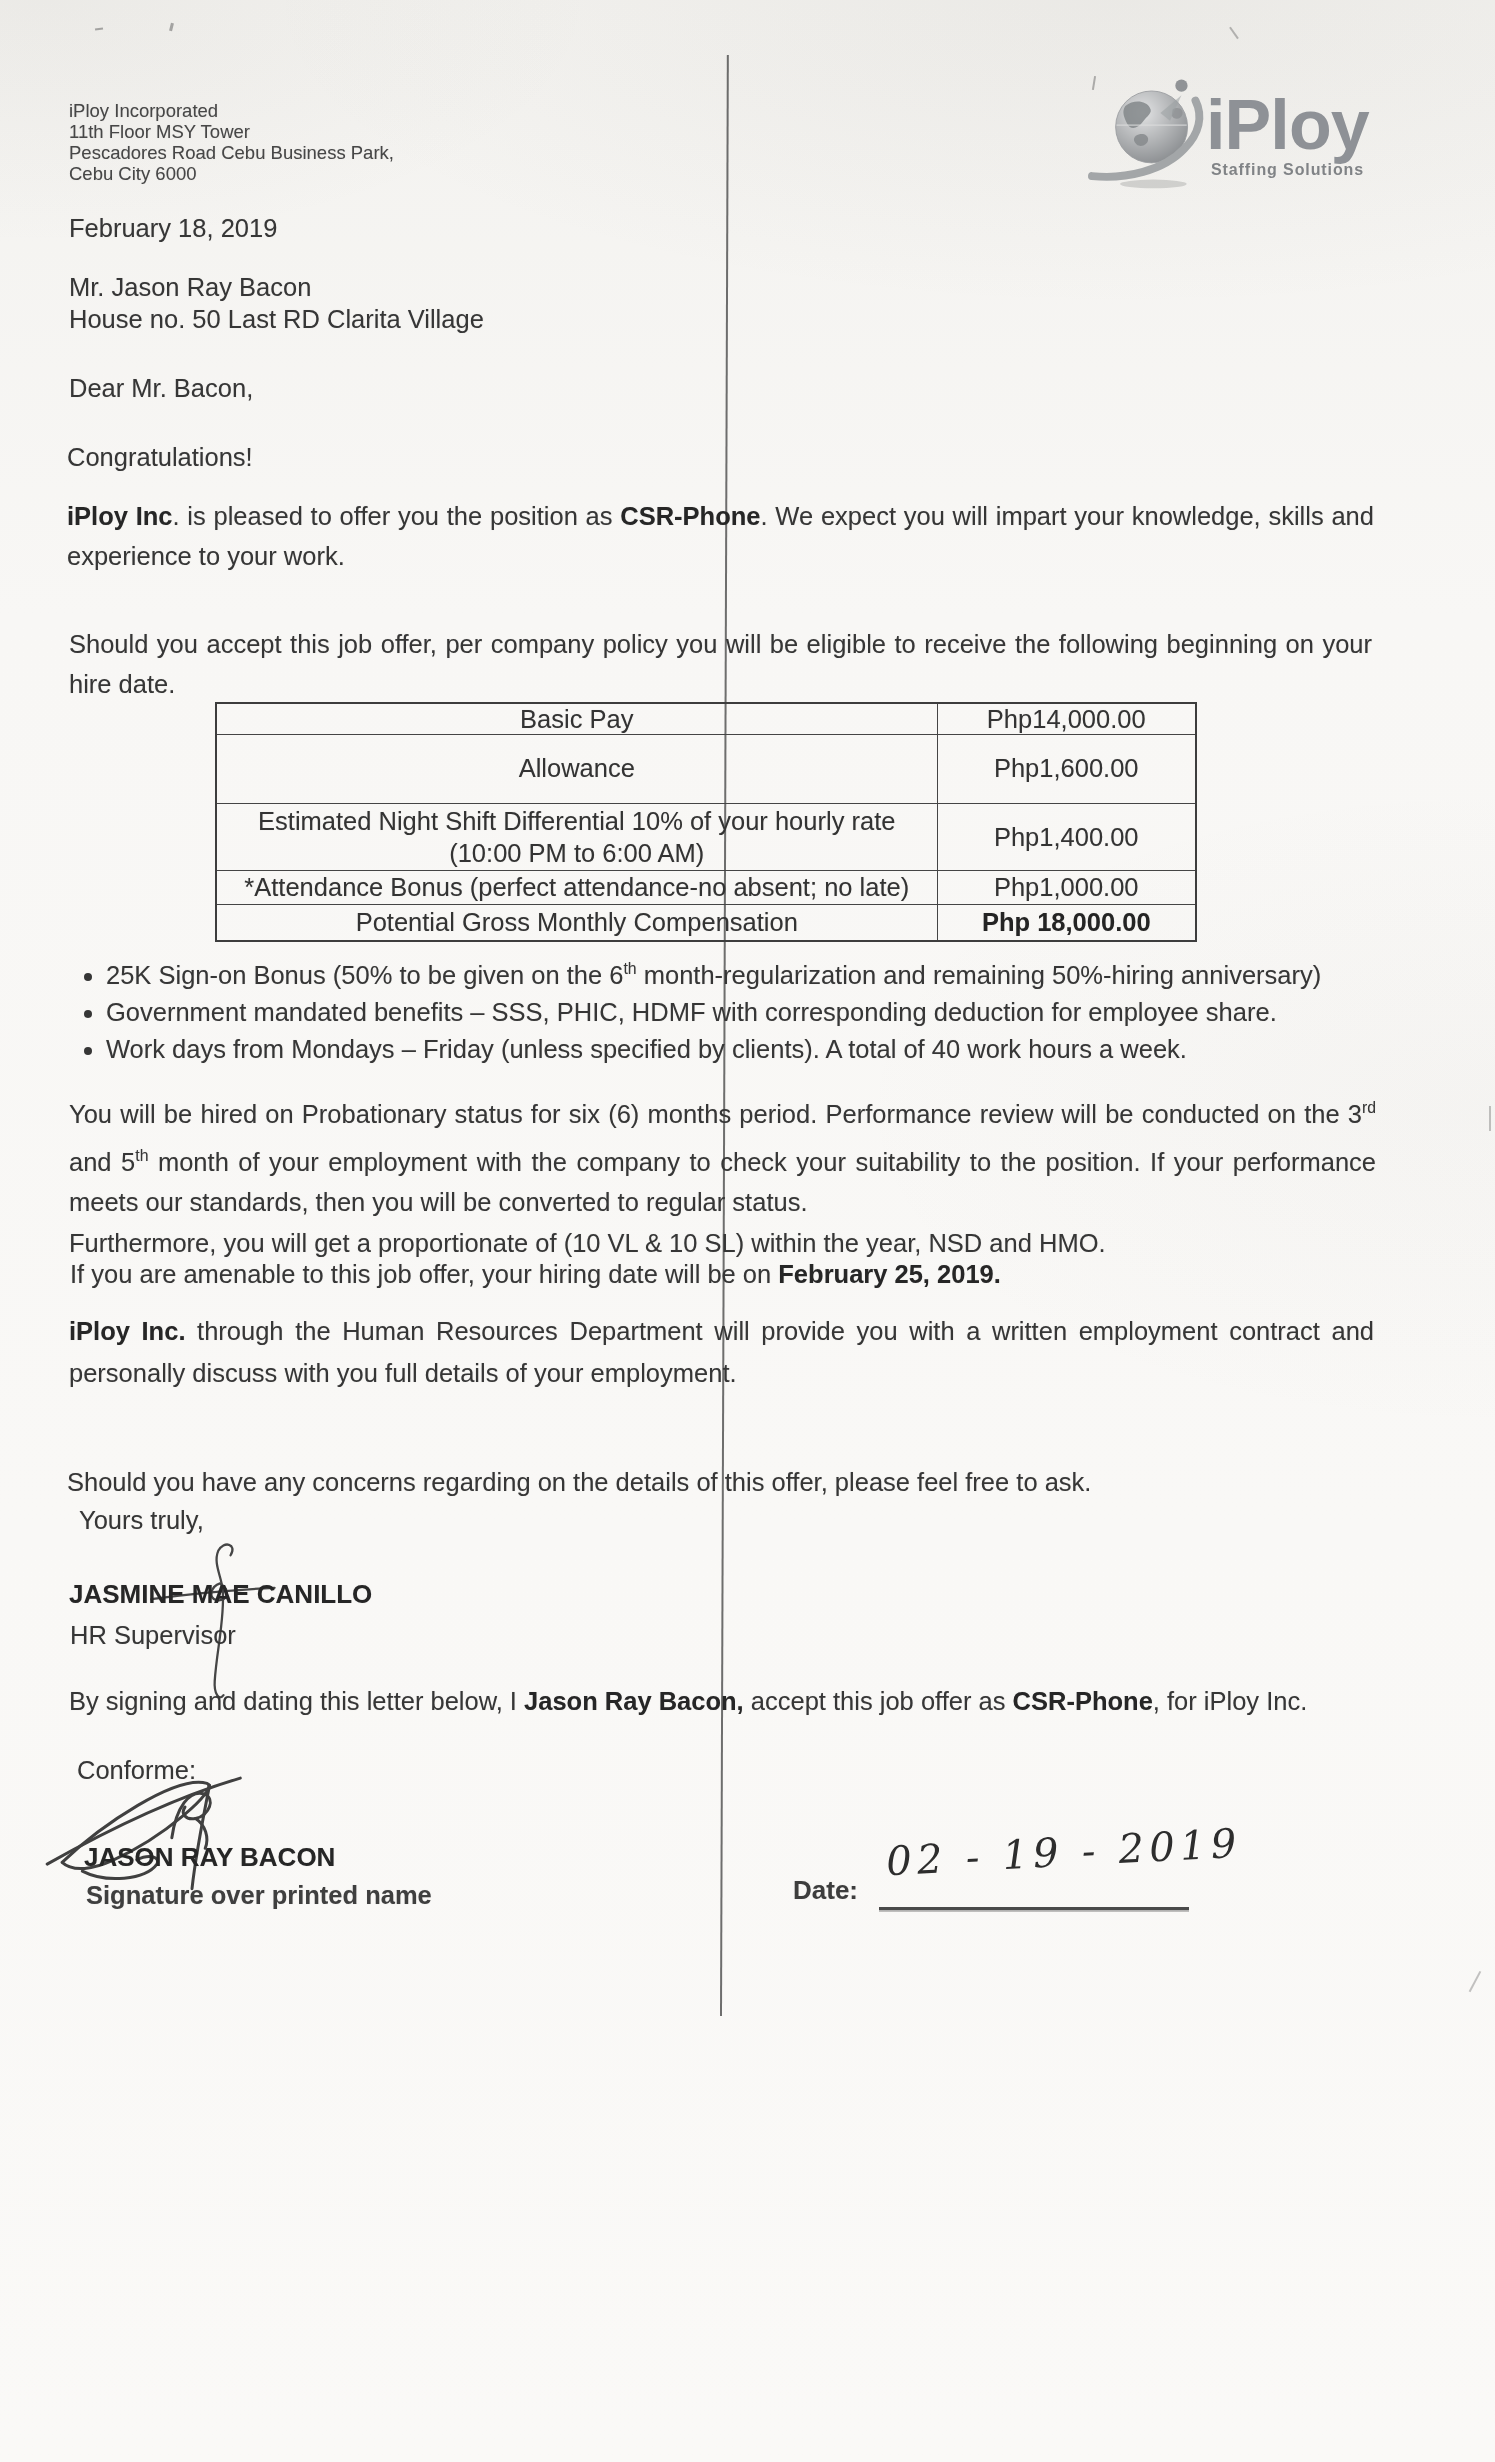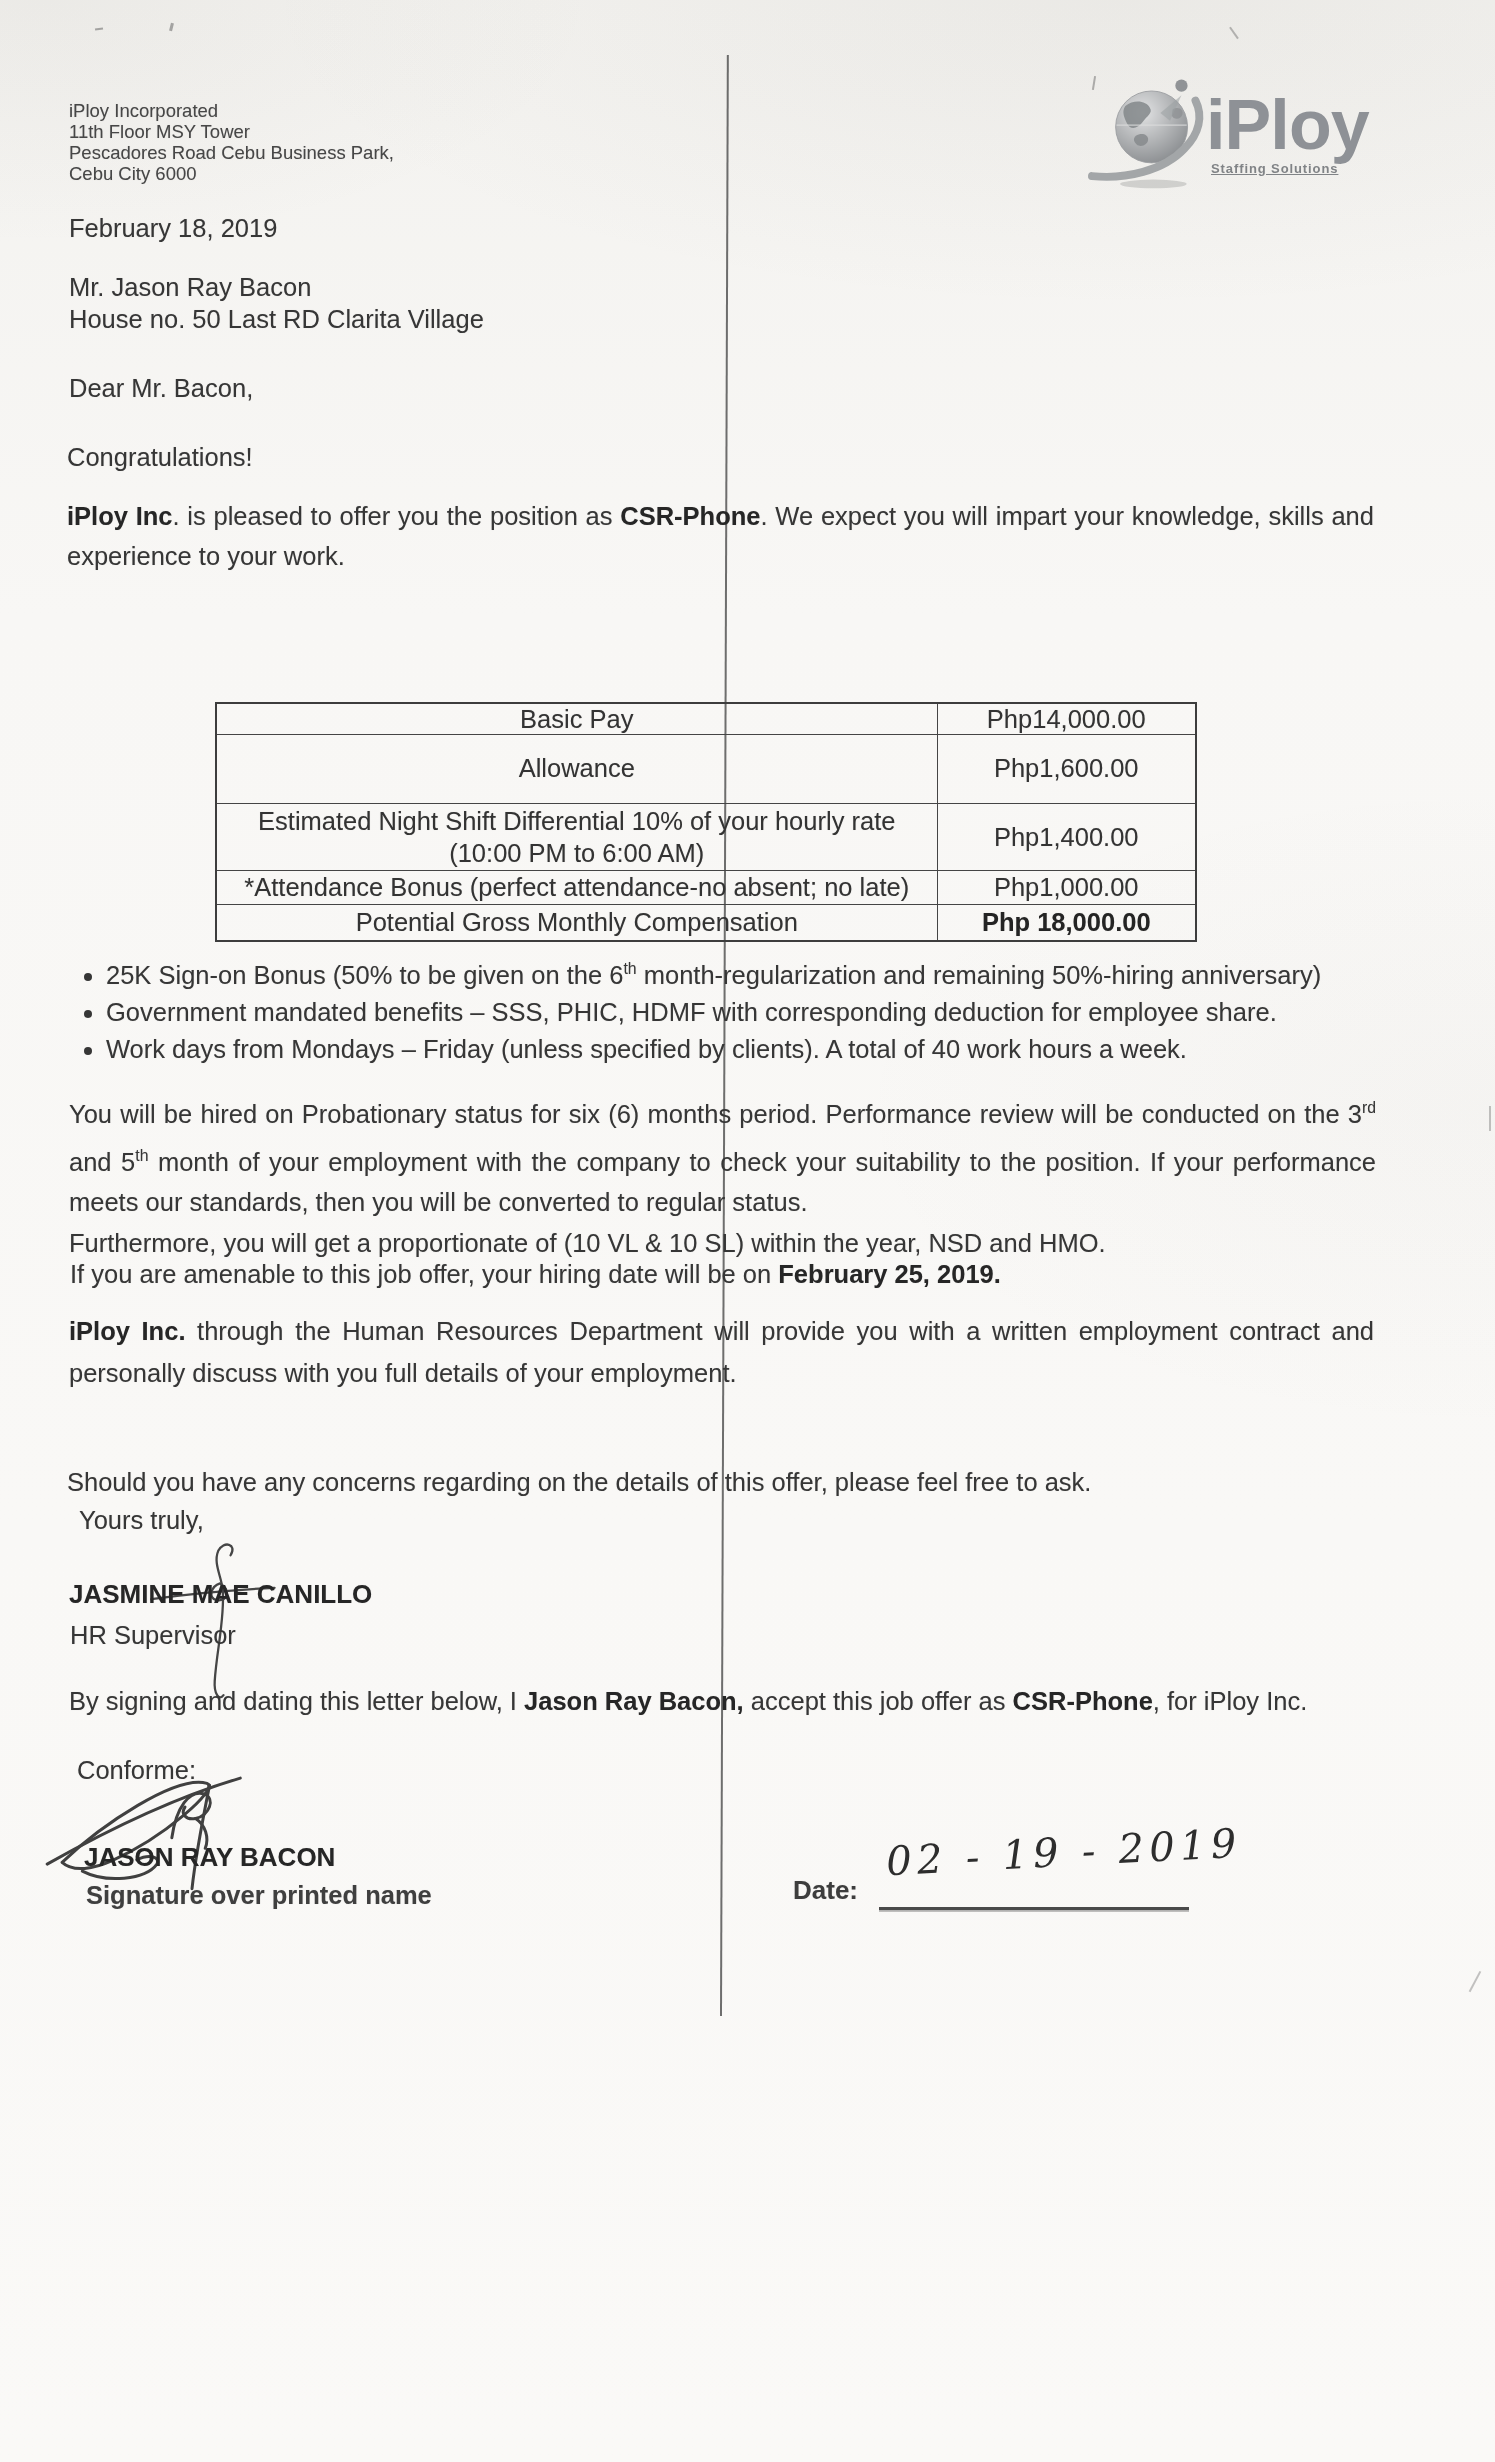--- a/index.html
+++ b/index.html
@@ -15,21 +15,21 @@
       linear-gradient(180deg,#f3f2ef 0%,#f8f7f5 25%,#faf9f7 100%);
   }
   .abs{position:absolute;}
   .txt{text-shadow:0 0 0.9px rgba(60,60,60,0.22);}
   b,.b{font-weight:700;color:#262626;}
 
   
   .lh-address{left:69px;top:84px;font-size:18.5px;line-height:21px;color:#474747;margin-top:16px;}
   .logo{left:1083px;top:55px;width:325px;height:136px;}
   .logo .brand{position:absolute;left:123px;top:30px;font-size:70px;font-weight:700;color:#8e9196;letter-spacing:-0.9px;}
-  .logo .tagline{position:absolute;left:128px;top:106px;font-size:13px;font-weight:700;color:#808386;letter-spacing:0.9px;text-decoration:underline;}
+  .logo .tagline{position:absolute;left:128px;top:106px;font-size:16px;font-weight:700;color:#808386;letter-spacing:0.9px;}
 
   
   .body-line{font-size:25.5px;line-height:40px;}
   .para{font-size:25.5px;line-height:40px;text-align:justify;}
   .dateline{left:69px;top:208px;}
   .recipient{left:69px;top:271px;line-height:32px;}
   .salutation{left:69px;top:368px;}
   .congrats{left:67px;top:437px;}
   .p-offer{left:67px;top:496px;width:1307px;}
   .p-policy{left:69px;top:624px;width:1303px;}
@@ -126,20 +126,21 @@
     <div>House no. 50 Last RD Clarita Village</div>
   </div>
 
   <div class="abs body-line txt salutation">Dear Mr. Bacon,</div>
   <div class="abs body-line txt congrats">Congratulations!</div>
 
   <div class="abs para txt p-offer">
     <b>iPloy Inc</b><span>. is pleased to offer you the position as </span><b>CSR-Phone</b><span>. We expect you will impart your knowledge, skills and experience to your work.</span>
   </div>
 
+  <div class="abs para txt p-policy">Should you accept this job offer, per company policy you will be eligible to receive the following beginning on your hire date.</div>
 
   <div class="abs comp-table">
     <table>
       <colgroup>
           <col style="width:721px">
           <col style="width:259px">
         </colgroup>
       <tbody>
           <tr class="r1">
         <td class="txt">Basic Pay</td>

